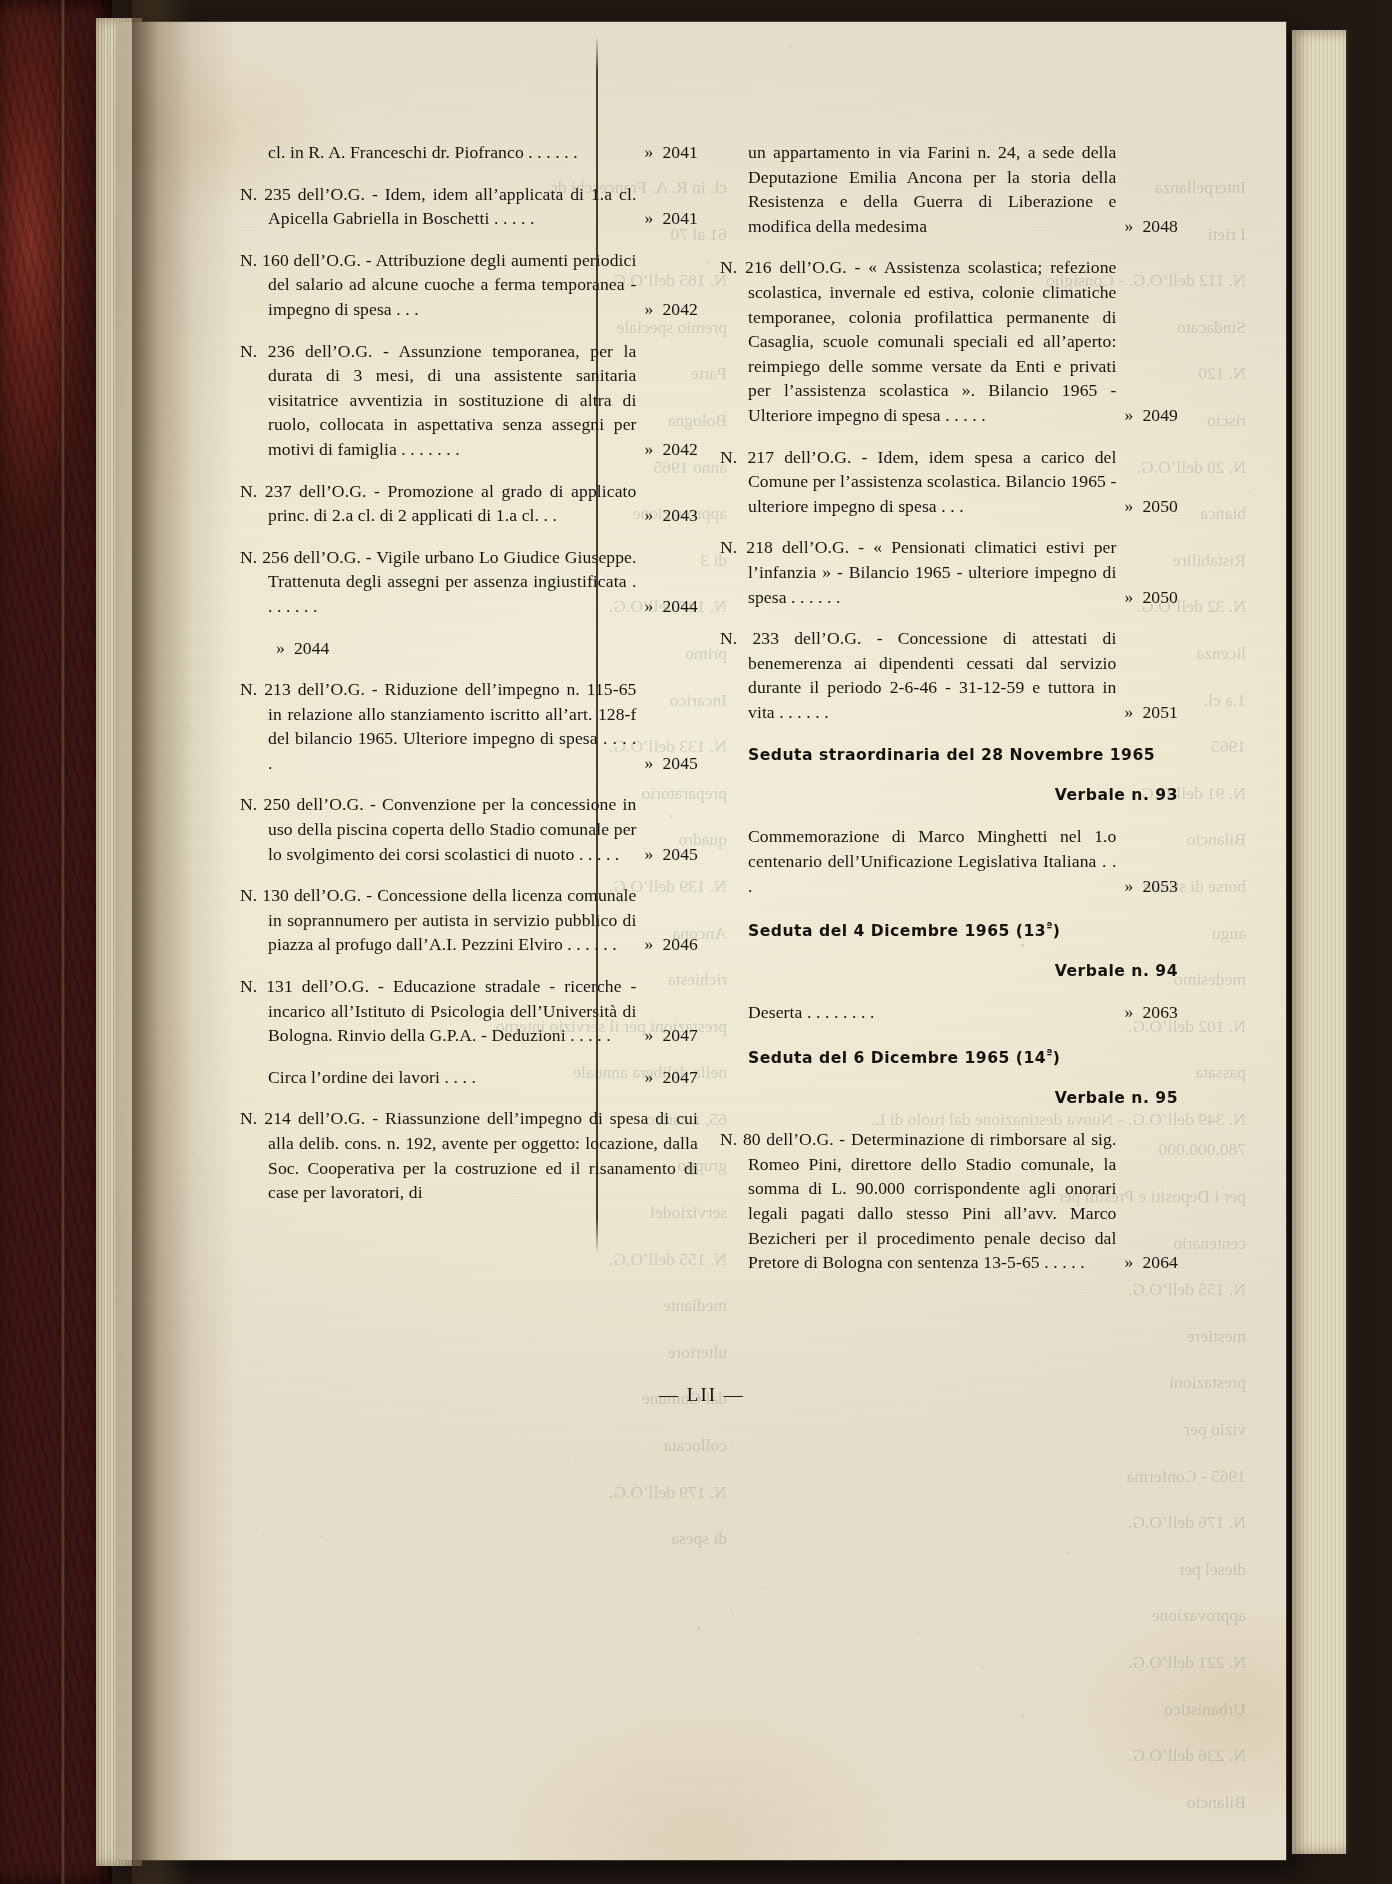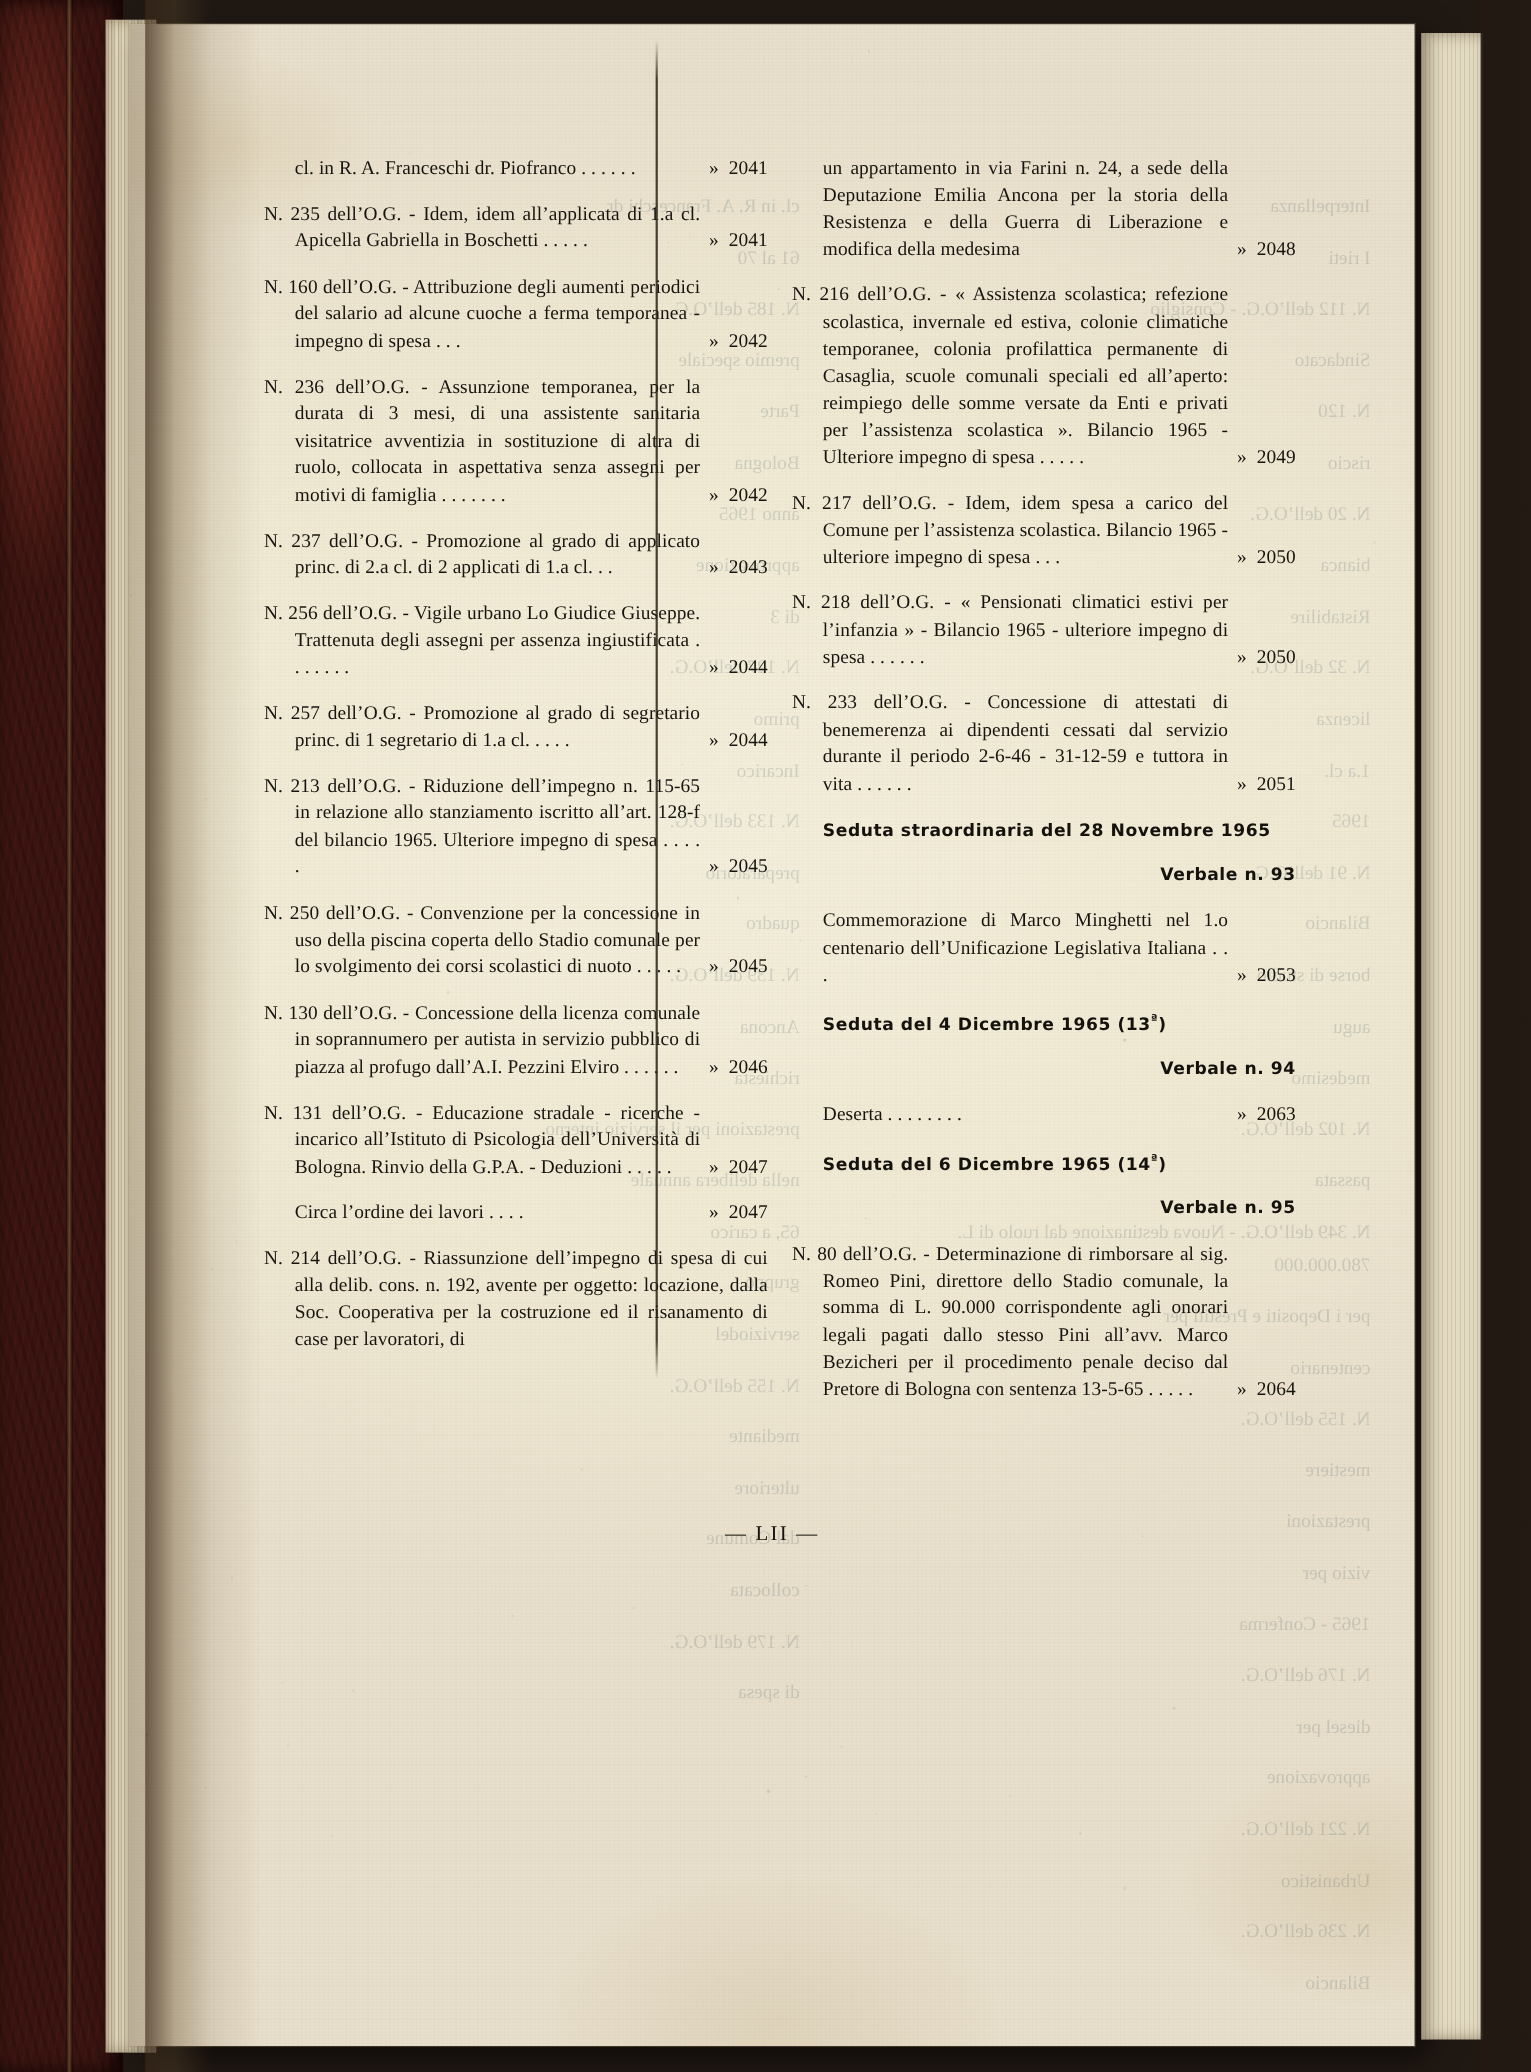--- a/index.html
+++ b/index.html
@@ -297,21 +297,20 @@
             </div>
           </div>
           <div class="entry">
             <div class="body ind">N. 256 dell’O.G. - Vigile urbano Lo Giudice Giuseppe. Trattenuta degli assegni per assenza ingiustificata . . . . . . .</div>
             <div class="pg">
               <span class="gl">»</span>
               <span>2044</span>
             </div>
           </div>
           <div class="entry">
-            <div class="body ind">N. 257 dell’O.G. - Promozione al grado di segretario princ. di 1 segretario di 1.a cl. . . . .</div>
             <div class="pg">
               <span class="gl">»</span>
               <span>2044</span>
             </div>
           </div>
           <div class="entry">
             <div class="body ind">N. 213 dell’O.G. - Riduzione dell’impegno n. 115-65 in relazione allo stanziamento iscritto all’art. 128-f del bilancio 1965. Ulteriore impegno di spesa . . . . .</div>
             <div class="pg">
               <span class="gl">»</span>
               <span>2045</span>

